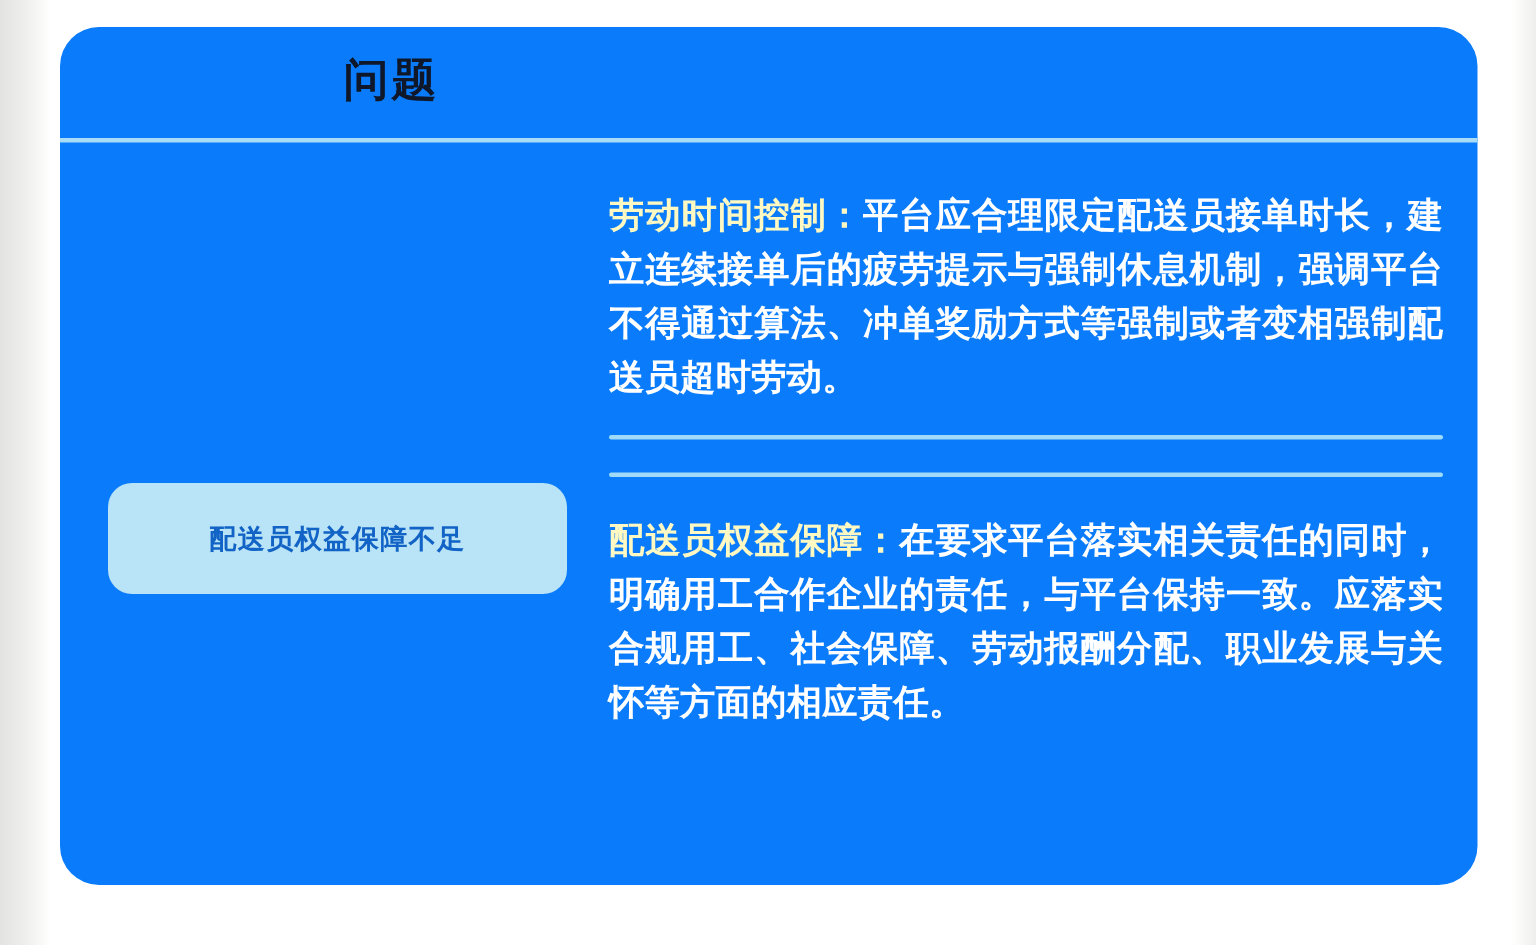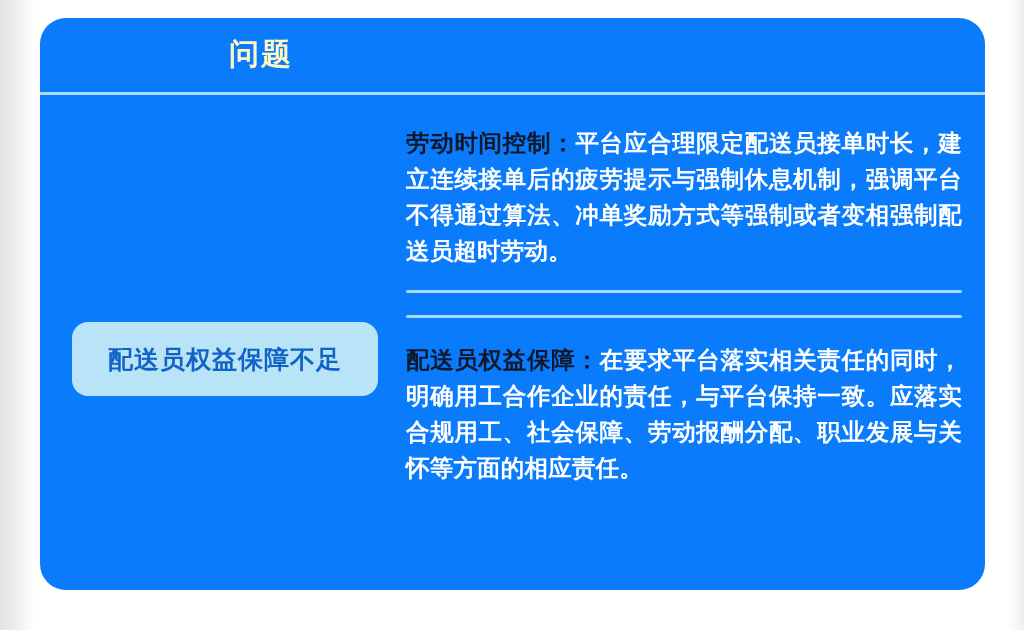--- a/index.html
+++ b/index.html
@@ -45,21 +45,21 @@
   
   #card-header {
     position: relative;
     height: 72px;
   }
   .hdr-cell {
     position: absolute;
     top: 0;
     height: 72px;
     line-height: 72px;
-    color: #fef9c3;
+    color: #0f172a;
     font-weight: 700;
     font-size: 30px;
     letter-spacing: 2px;
     text-align: center;
     white-space: nowrap;
   }
   #hdr-question { left: 96px;  width: 250px; }
   #hdr-content  { left: 366px; width: 545px; }
 
   
@@ -91,21 +91,21 @@
     background: #b9e3f6;
     border-radius: 16px;
     display: flex;
     align-items: center;
     justify-content: center;
     box-sizing: border-box;
   }
   #issue-pill-label {
     color: #1263c6;
     font-weight: 700;
-    font-size: 25px;
+    font-size: 18px;
     letter-spacing: 1px;
     white-space: nowrap;
   }
 
   
   #content-col {
     position: absolute;
     left: 366px;
     top: 0;
     width: 556px;
@@ -117,21 +117,21 @@
   .block-text {
     color: #ffffff;
     font-size: 23.5px;
     font-weight: 700;
     line-height: 36px;
     letter-spacing: 0.2px;
     text-align: justify;
     text-justify: inter-ideograph;
   }
   .block-term {
-    color: #0f172a;
+    color: #fef9c3;
     font-weight: 700;
     margin-top: 10px;
   }
 
   
   .block-rule {
     width: 100%;
     height: 3px;
     background: #9fdaf6;
     border-radius: 2px;

